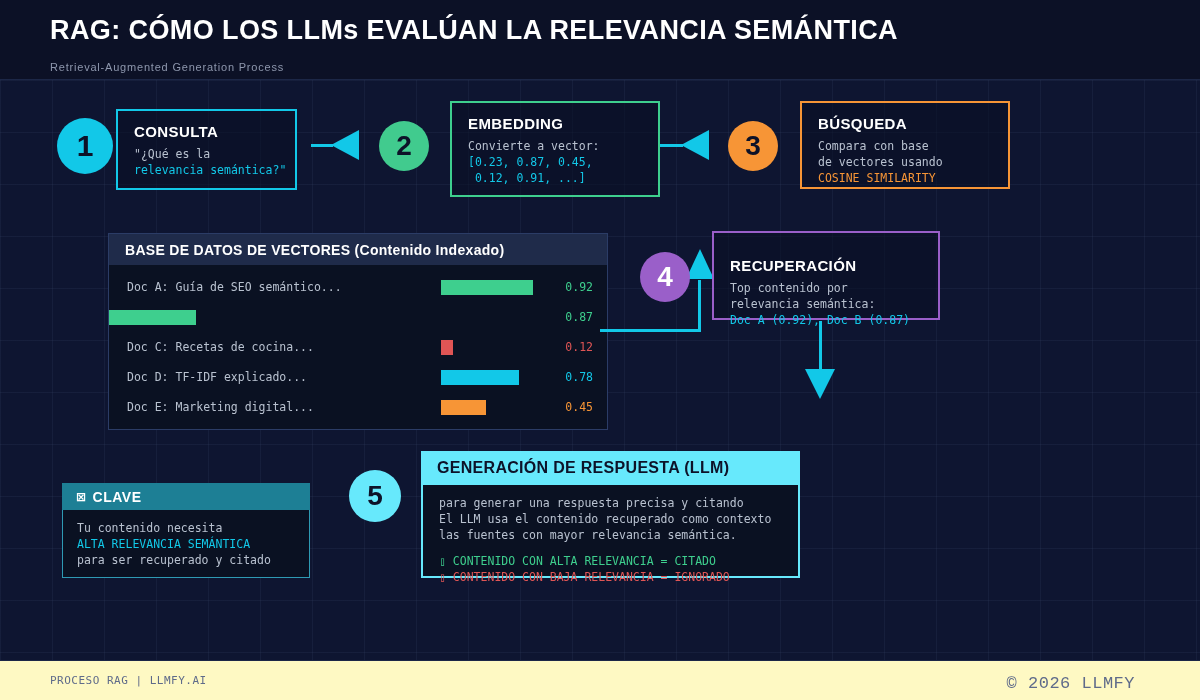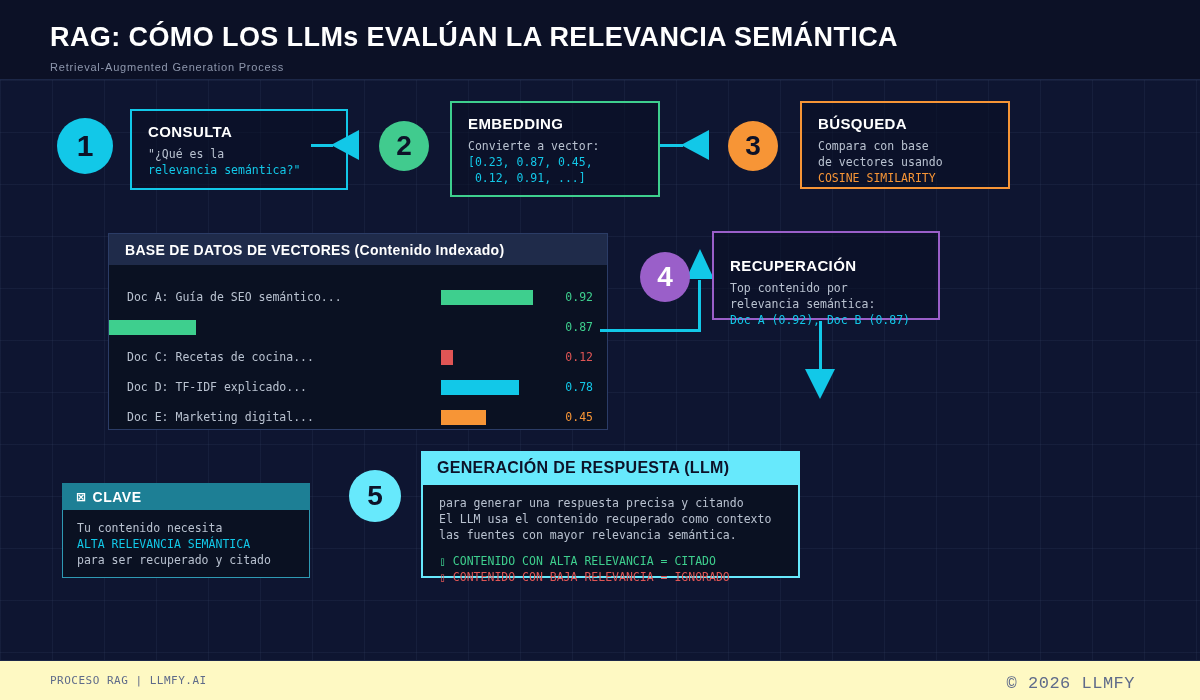--- a/index.html
+++ b/index.html
@@ -15,21 +15,21 @@
       linear-gradient(rgba(130,152,198,0.07) 1px, transparent 1px),
       linear-gradient(90deg, rgba(130,152,198,0.07) 1px, transparent 1px);
     background-size:52px 52px;
   }
   
   .hdr {
     position:absolute; left:0; top:0; width:1200px; height:80px;
     background:#0c1126; border-bottom:1px solid #1c2747;
   }
   .hdr-title {
-    position:absolute; left:50px; top:22px;
+    position:absolute; left:50px; top:15px;
     font-size:27px; font-weight:bold; color:#ffffff; letter-spacing:0.4px;
   }
   .hdr-sub {
     position:absolute; left:50px; top:61px;
     font-size:11px; color:#8e97ad; letter-spacing:0.8px;
   }
   
   .circle {
     position:absolute; border-radius:50%;
     display:flex; align-items:center; justify-content:center;
@@ -70,21 +70,21 @@
   
   .vtable {
     position:absolute; left:108px; top:233px; width:500px; height:197px;
     border:1px solid #2b3c66; background:#0a1122;
   }
   .vtable-hdr {
     height:31px; background:#1f2b4a; display:flex; align-items:center;
     padding-left:16px; font-size:14px; font-weight:bold; color:#ffffff;
     letter-spacing:0.3px;
   }
-  .vtable-rows { padding-top:17px; }
+  .vtable-rows { padding-top:7px; }
   .trow { height:30px; display:flex; align-items:center; }
   .tlabel { width:332px; padding-left:18px; }
   .ttrack { width:100px; height:15px; position:relative; }
   .tbar { height:15px; }
   .tval { flex:1; text-align:right; padding-right:14px; }
   
   .gen-hdr {
     position:absolute; left:421px; top:451px; width:379px; height:34px;
     background:#67e9fc; display:flex; align-items:center; padding-left:16px;
     font-size:16px; font-weight:bold; color:#0d1228; letter-spacing:0.3px;
@@ -130,21 +130,21 @@
   <div class="grid-layer"></div>
 
   <div class="hdr">
     <div class="hdr-title">RAG: CÓMO LOS LLMs EVALÚAN LA RELEVANCIA SEMÁNTICA</div>
     <div class="hdr-sub">Retrieval-Augmented Generation Process</div>
   </div>
 
   <div class="circle" style="left:57px; top:118px; width:56px; height:56px; background:#12c8e8; font-size:30px;">
     <span>1</span>
   </div>
-  <div class="stepbox" style="left:130px; top:109px; width:218px; height:81px; border:2px solid #12c8e8;">
+  <div class="stepbox" style="left:116px; top:109px; width:181px; height:81px; border:2px solid #12c8e8;">
     <div class="box-title">CONSULTA</div>
     <div class="mono">"¿Qué es la</div>
     <div class="mono cyan">relevancia semántica?"</div>
   </div>
   <div class="arrow-stem-h" style="left:311px; top:144px; width:22px;"></div>
   <div class="tri-left" style="left:331px; top:130px;"></div>
 
   <div class="circle" style="left:379px; top:121px; width:50px; height:50px; background:#41cb8e; font-size:28px;">
     <span>2</span>
   </div>

